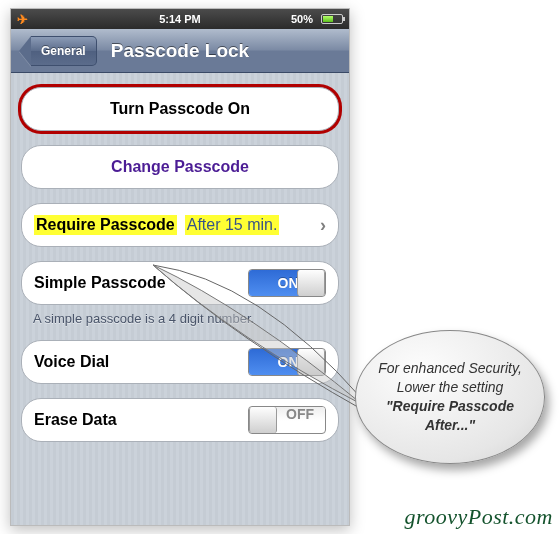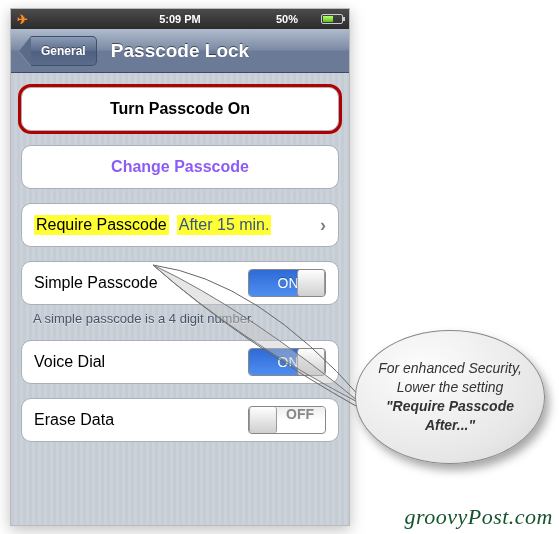--- a/index.html
+++ b/index.html
@@ -41,21 +41,21 @@
   }
   .status-bar .time {
     position: absolute;
     left: 0; right: 0;
     text-align: center;
   }
   .status-bar .right {
     margin-left: auto;
     display: flex;
     align-items: center;
-    gap: 21px;
+    gap: 6px;
   }
   .battery-shell {
     width: 22px; height: 10px;
     border: 1px solid #ccc;
     border-radius: 2px;
     position: relative;
     margin-left: 2px;
   }
   .battery-shell::after {
     content: "";
@@ -121,34 +121,34 @@
     padding: 0 10px 20px;
     height: calc(100% - 64px);
     overflow: hidden;
   }
   .group {
     margin-top: 14px;
   }
   .cell {
     background: #fff;
     border: 1px solid #aab0b8;
-    border-radius: 10px;
+    border-radius: 20px;
     height: 44px;
     display: flex;
     align-items: center;
     padding: 0 12px;
     font-size: 16px;
     color: #000;
     position: relative;
   }
   .cell.center { justify-content: center; }
   .cell.bold { font-weight: bold; }
-  .cell .label { font-weight: normal; }
+  .cell .label { font-weight: bold; }
   .cell .value { color:#385487; margin-left: 8px; }
-  .cell.disabled-text { color:#8b5cf6; font-weight: bold;}
+  .cell.disabled-text { color:#4c1d95; font-weight: bold;}
   .chevron {
     margin-left: auto;
     color: #808080;
     font-size: 18px;
     font-weight: bold;
   }
   .highlight-red {
     box-shadow: 0 0 0 3px #b10000;
   }
   .highlight-yellow-text {
@@ -171,21 +171,21 @@
     overflow: hidden;
     background: #fff;
   }
   .toggle .on-bg {
     position: absolute;
     left:0; top:0; bottom:0;
     width: 50px;
     background: linear-gradient(#2e6bd6,#4f8ef0);
     color:#fff;
     font-size:14px;
-    font-weight:normal;
+    font-weight:bold;
     display:flex;
     align-items:center;
     justify-content:center;
     text-shadow:0 -1px 0 rgba(0,0,0,0.3);
     padding-left:28px;
   }
   .toggle .off-bg {
     position:absolute;
     right:0; top:0; bottom:12px;
     width:50px;
@@ -245,21 +245,21 @@
     letter-spacing: 0.5px;
   }
 </style>
 </head>
 <body>
 
 <div class="phone">
 
   <div class="status-bar">
     <span class="airplane">✈</span>
-    <span class="time">5:09 PM</span>
+    <span class="time">5:14 PM</span>
     <span class="right">
       <span>50%</span>
       <span class="battery-shell">
           <span class="battery-fill"></span>
         </span>
     </span>
   </div>
 
   <div class="nav-bar">
     <div class="back-btn">

